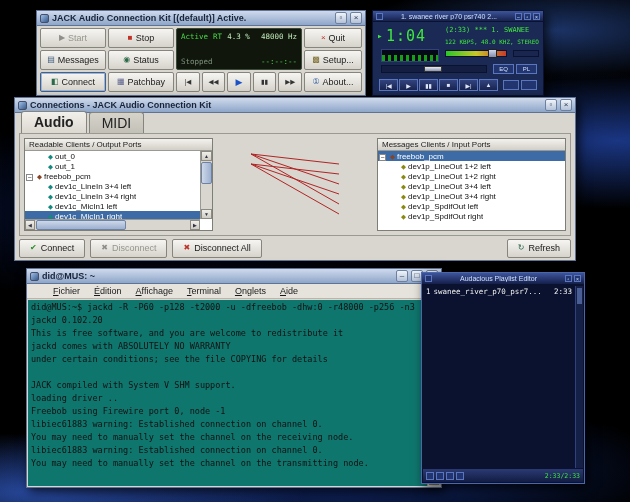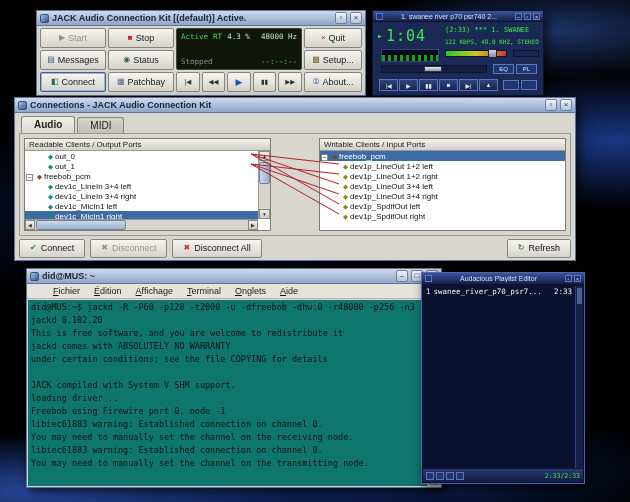--- a/index.html
+++ b/index.html
@@ -78,25 +78,25 @@
 .ptrans{position:absolute;left:6px;top:68px;display:flex;gap:1px}
 .ptbt{width:19px;height:12px;display:flex;align-items:center;justify-content:center;font-size:6px;
  color:#dfe6f8;background:linear-gradient(#31437e,#1a2550);border:1px solid #5a76c0}
 .shufrep{position:absolute;right:6px;top:69px;display:flex;gap:2px}
 .srbtn{width:16px;height:10px;background:#22356e;border:1px solid #5a76c0}
 
 
 #conn-win{left:14px;top:97px;width:562px;height:164px}
 .tabbar{position:absolute;left:0;right:0;top:15px;height:20px;display:flex;align-items:flex-end;
  padding:0 6px;gap:2px}
-.tab{font-size:10px;padding:2px 12px;border:1px solid #85857d;border-bottom:none;
+.tab{font-size:14px;padding:2px 12px;border:1px solid #85857d;border-bottom:none;
  border-radius:3px 3px 0 0;background:linear-gradient(#d6d3cb,#c3c0b8);color:#222}
 .tab.active{background:linear-gradient(#f2f0ea,#dbd8d0);font-weight:bold;padding-bottom:3px}
 .pane{position:absolute;left:4px;right:4px;top:35px;height:103px;border:1px solid #9a9a92;background:#d9d6cf}
-.plist{position:absolute;top:4px;bottom:4px;width:247px;background:#fff;border:1px solid #7e7e76}
+.plist{position:absolute;top:4px;bottom:4px;width:189px;background:#fff;border:1px solid #7e7e76}
 .plist.left{left:4px}.plist.right{right:4px}
 .phead{height:12px;background:linear-gradient(#f4f2ee,#d2cfc7);border-bottom:1px solid #9a9a92;
  font-size:8px;line-height:11px;padding:0 4px;color:#222;overflow:hidden;white-space:nowrap}
 .rows{position:absolute;left:0;top:12px;right:12px;bottom:11px;overflow:hidden}
 .plist.right .rows{right:0;bottom:0}
 .trow{height:10px;display:flex;align-items:flex-end;font-size:8px;color:#111;white-space:nowrap;overflow:hidden}
 .trow.indent{padding-left:12px}
 .trow.selected{background:#3c6ba5;color:#fff}
 .exp{flex:none;width:9px;text-align:center;font-size:7px;color:#333}
 .trow.client .exp{width:7px;height:7px;border:1px solid #888;background:#fff;line-height:5px;margin:0 2px 0 1px}
@@ -362,21 +362,21 @@
           <span class="vthumb2"></span>
           <span class="sarr dn">▼</span>
         </div>
         <div class="hsb">
           <span class="sarr lf">◀</span>
           <span class="hthumb"></span>
           <span class="sarr rt">▶</span>
         </div>
       </div>
       <div class="plist right">
-        <div class="phead">Writable Clients / Input Ports</div>
+        <div class="phead">Messages Clients / Input Ports</div>
         <div class="rows">
 
             <div class="trow client selected">
               <span class="exp">−</span>
               <span class="pico client">◆</span>
               <span class="plabel">freebob_pcm</span>
             </div>
 
             <div class="trow indent">
               <span class="exp"></span>

